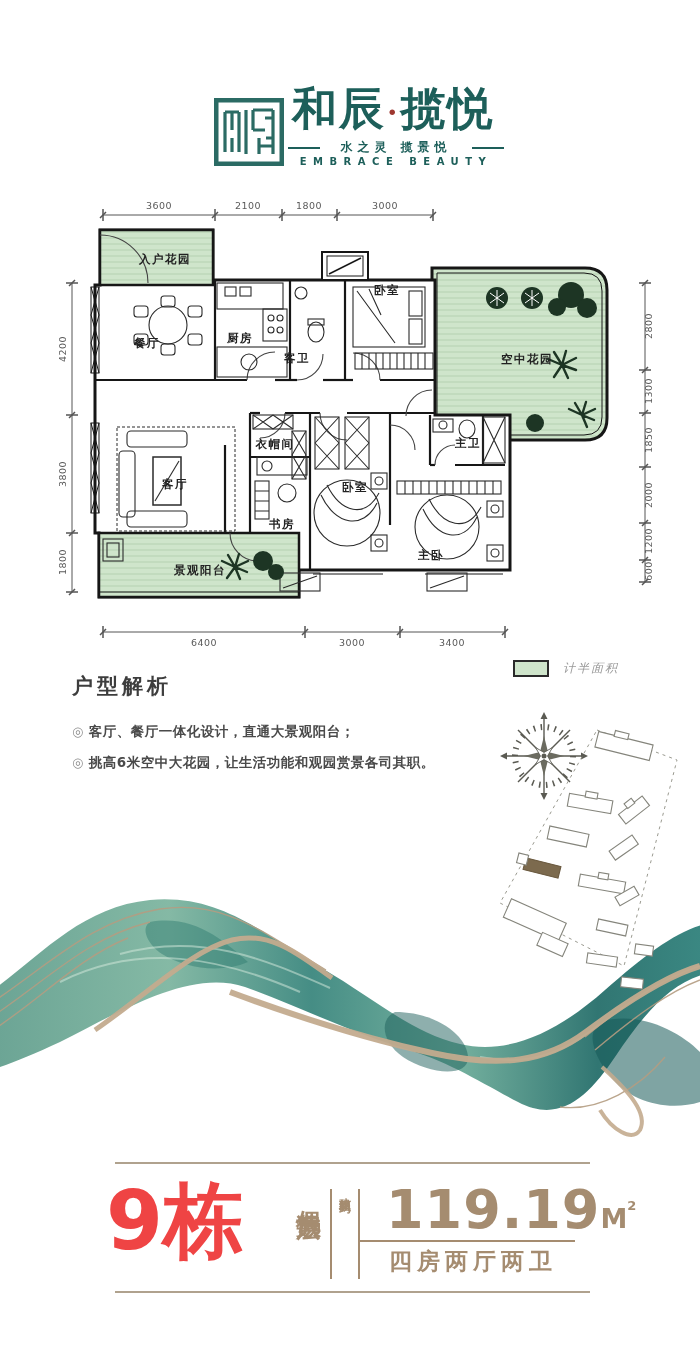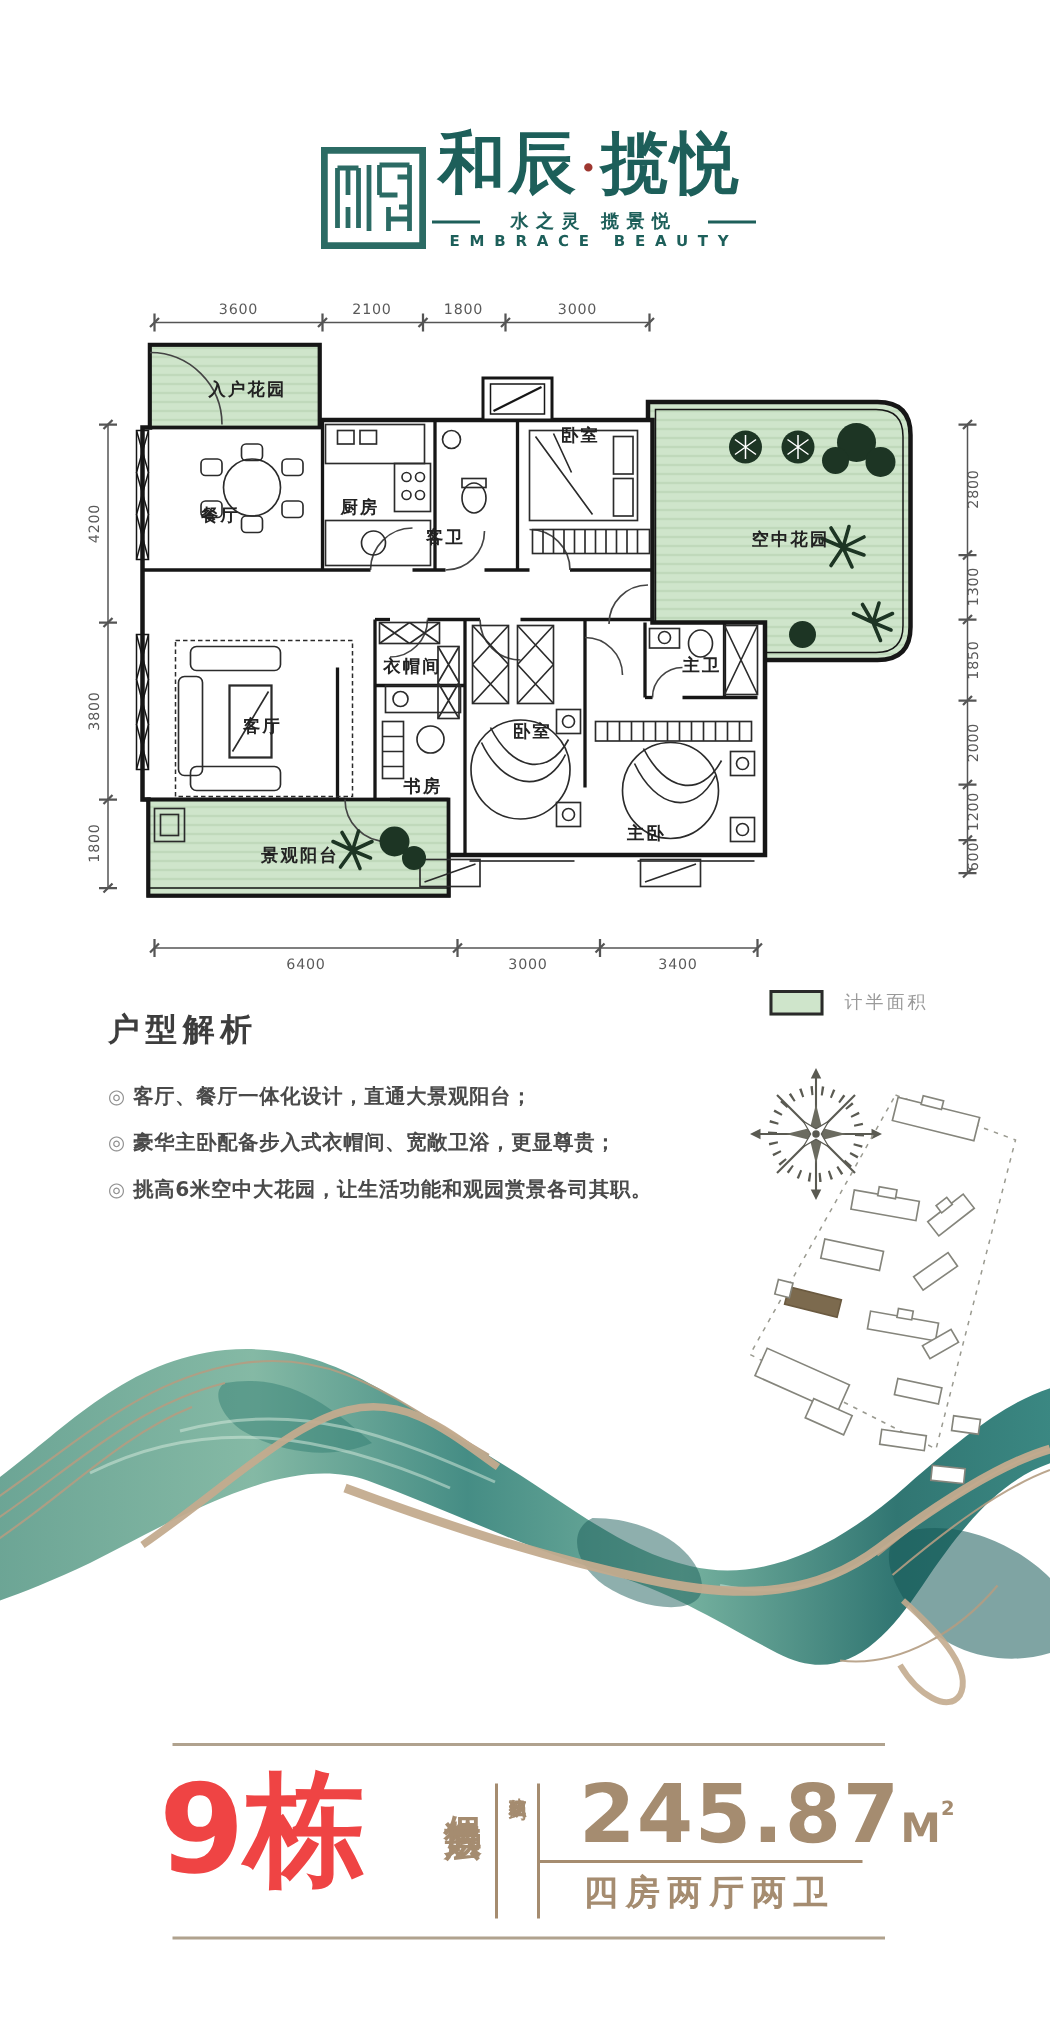--- a/index.html
+++ b/index.html
@@ -18,21 +18,21 @@
   .brand-en{position:absolute;left:288px;top:120px;width:216px;text-align:center;font-size:10px;font-weight:bold;
     color:#1d5f5a;letter-spacing:6.5px;white-space:nowrap;}
 
   
   .plan{position:absolute;left:35px;top:195px;width:630px;height:455px;}
   .plan svg{display:block;}
   .dim{font-size:9.5px;fill:#5a5a5a;letter-spacing:.5px;}
   .roomlbl{font-size:11.5px;font-weight:600;fill:#222;letter-spacing:1.5px;}
 
   
-  .legend{position:absolute;left:513px;top:660px;display:flex;align-items:center;gap:14px;}
+  .legend{position:absolute;left:513px;top:660px;display:flex;align-items:center;gap:14px;font-style:italic;}
   .legend-swatch{width:32px;height:13px;background:#cfe5cb;border:2px solid #2a2a2a;}
   .legend-label{font-size:12px;color:#9a9a9a;letter-spacing:2px;}
 
   
   .analysis{position:absolute;left:72px;top:672px;width:420px;}
   .analysis-title{font-size:21px;font-weight:700;color:#3d3d3d;letter-spacing:4px;margin:0 0 16px 0;}
   .analysis ul{list-style:none;margin:0;padding:0;}
   .analysis li{font-size:13.5px;font-weight:600;color:#4a4a4a;line-height:30px;letter-spacing:.5px;white-space:nowrap;}
   .analysis .bl{color:#8f8f8f;margin-right:5px;font-size:13px;}
 
@@ -324,21 +324,20 @@
 
   <div class="legend">
     <span class="legend-swatch"></span>
     <span class="legend-label">计半面积</span>
   </div>
 
   <div class="analysis">
     <h2 class="analysis-title">户型解析</h2>
     <ul>
       <li><span class="bl">◎</span><span>客厅、餐厅一体化设计，直通大景观阳台；</span></li>
-      <li><span class="bl">◎</span><span>豪华主卧配备步入式衣帽间、宽敞卫浴，更显尊贵；</span></li>
       <li><span class="bl">◎</span><span>挑高6米空中大花园，让生活功能和观园赏景各司其职。</span></li>
     </ul>
   </div>
 
   <div class="watercolor">
     <svg width="700" height="300" viewBox="0 0 700 300">
       <defs>
         <linearGradient id="wc" x1="0" y1="0" x2="1" y2="0">
           <stop offset="0" stop-color="#5e9c8b"></stop>
             <stop offset="0.25" stop-color="#7ab39d"></stop>
@@ -440,19 +439,19 @@
     </svg>
   </div>
 
   <div class="sum-rule top"></div>
   <div class="bldg">9栋</div>
   <div class="floor-type">偶数层</div>
   <div class="vr1"></div>
   <div class="area-label">建筑面积约</div>
   <div class="vr2"></div>
   <div class="area-value">
-    <span class="num">245.87</span><span class="unit">M</span><span class="sup">2</span>
+    <span class="num">119.19</span><span class="unit">M</span><span class="sup">2</span>
   </div>
   <div class="sum-midrule"></div>
   <div class="layout-text">四房两厅两卫</div>
   <div class="sum-rule bottom"></div>
 
 </div>
 
 </body></html>

